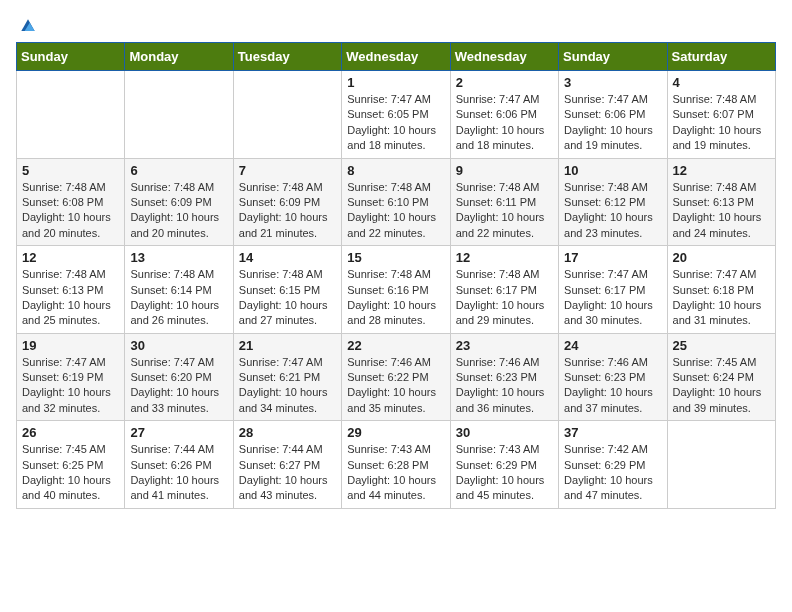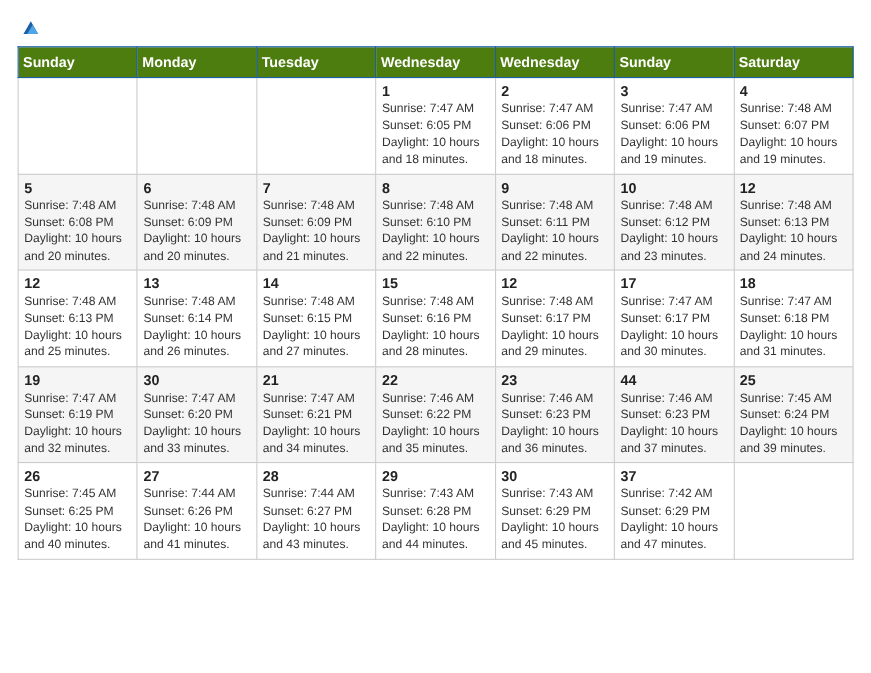--- a/index.html
+++ b/index.html
@@ -194,21 +194,21 @@
         </td>
         <td>
           <span class="day-number">12</span>
           <div class="day-info">Sunrise: 7:48 AM<br>Sunset: 6:17 PM<br>Daylight: 10 hours<br>and 29 minutes.</div>
         </td>
         <td>
           <span class="day-number">17</span>
           <div class="day-info">Sunrise: 7:47 AM<br>Sunset: 6:17 PM<br>Daylight: 10 hours<br>and 30 minutes.</div>
         </td>
         <td>
-          <span class="day-number">18</span>
+          <span class="day-number">20</span>
           <div class="day-info">Sunrise: 7:47 AM<br>Sunset: 6:18 PM<br>Daylight: 10 hours<br>and 31 minutes.</div>
         </td>
       </tr>
       <tr>
         <td>
           <span class="day-number">19</span>
           <div class="day-info">Sunrise: 7:47 AM<br>Sunset: 6:19 PM<br>Daylight: 10 hours<br>and 32 minutes.</div>
         </td>
         <td>
           <span class="day-number">30</span>
@@ -220,21 +220,21 @@
         </td>
         <td>
           <span class="day-number">22</span>
           <div class="day-info">Sunrise: 7:46 AM<br>Sunset: 6:22 PM<br>Daylight: 10 hours<br>and 35 minutes.</div>
         </td>
         <td>
           <span class="day-number">23</span>
           <div class="day-info">Sunrise: 7:46 AM<br>Sunset: 6:23 PM<br>Daylight: 10 hours<br>and 36 minutes.</div>
         </td>
         <td>
-          <span class="day-number">44</span>
+          <span class="day-number">24</span>
           <div class="day-info">Sunrise: 7:46 AM<br>Sunset: 6:23 PM<br>Daylight: 10 hours<br>and 37 minutes.</div>
         </td>
         <td>
           <span class="day-number">25</span>
           <div class="day-info">Sunrise: 7:45 AM<br>Sunset: 6:24 PM<br>Daylight: 10 hours<br>and 39 minutes.</div>
         </td>
       </tr>
       <tr>
         <td>
           <span class="day-number">26</span>

